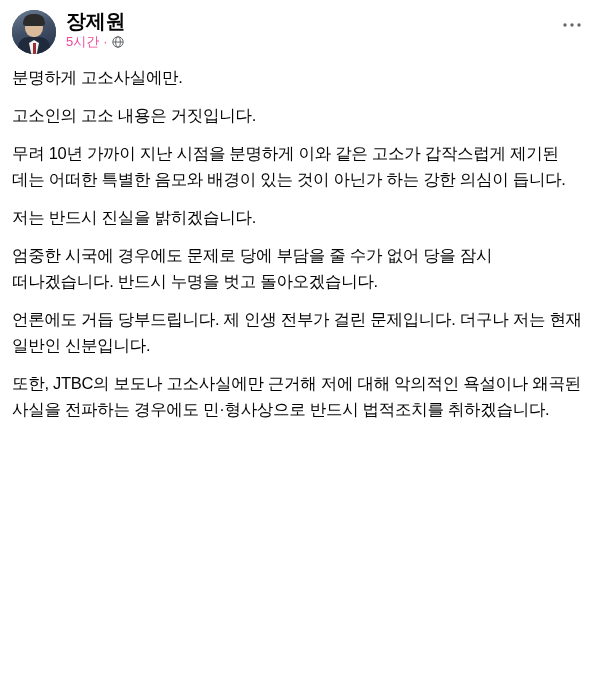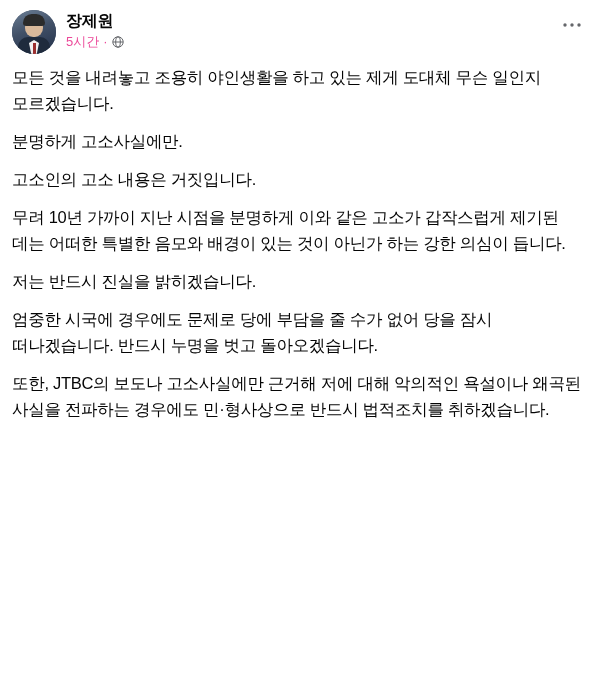--- a/index.html
+++ b/index.html
@@ -85,21 +85,21 @@
     height: 11px;
     background: #9b2f2f;
   }
   .header-text {
     margin-left: 10px;
     flex: 1 1 auto;
     min-width: 0;
     padding-top: 1px;
   }
   .author {
-    font-size: 16px;
+    font-size: 20px;
     font-weight: bold;
     line-height: 20px;
     color: #050505;
     letter-spacing: -0.2px;
   }
   .meta {
     display: flex;
     align-items: center;
     margin-top: 3px;
     font-size: 13px;
@@ -178,22 +178,22 @@
     <div class="menu-btn">
       <svg width="20" height="6" viewBox="0 0 20 6" aria-hidden="true">
         <circle cx="3" cy="3" r="1.7" fill="#65676b"></circle>
         <circle cx="10" cy="3" r="1.7" fill="#65676b"></circle>
         <circle cx="17" cy="3" r="1.7" fill="#65676b"></circle>
       </svg>
     </div>
   </div>
 
   <div class="post-body">
-    <p>모든 것을 내려놓고 조용히 야인생활을 하고 있는 제게 도대체 무슨 일인지 모르겠습니다.</p>
     <p>분명하게 고소사실에만.</p>
     <p>고소인의 고소 내용은 거짓입니다.</p>
     <p>무려 10년 가까이 지난 시점을 분명하게 이와 같은 고소가 갑작스럽게 제기된 데는 어떠한 특별한 음모와 배경이 있는 것이 아닌가 하는 강한 의심이 듭니다.</p>
     <p>저는 반드시 진실을 밝히겠습니다.</p>
     <p>엄중한 시국에 경우에도 문제로 당에 부담을 줄 수가 없어 당을 잠시 떠나겠습니다. 반드시 누명을 벗고 돌아오겠습니다.</p>
+    <p>언론에도 거듭 당부드립니다. 제 인생 전부가 걸린 문제입니다. 더구나 저는 현재 일반인 신분입니다.</p>
     <p>또한, JTBC의 보도나 고소사실에만 근거해 저에 대해 악의적인 욕설이나 왜곡된 사실을 전파하는 경우에도 민·형사상으로 반드시 법적조치를 취하겠습니다.</p>
   </div>
 
 </div>
 
 </body></html>

